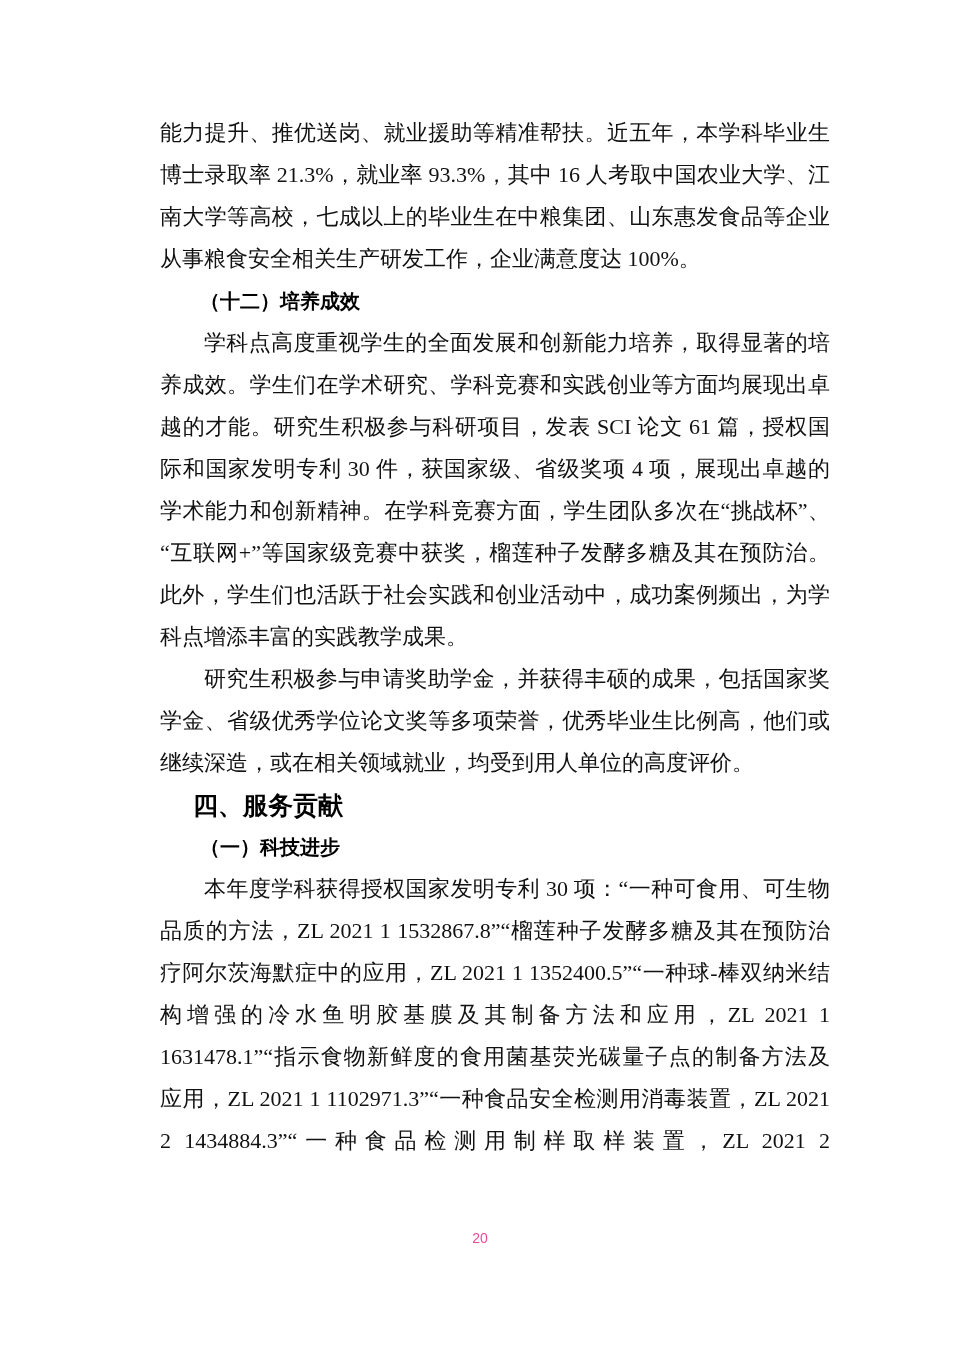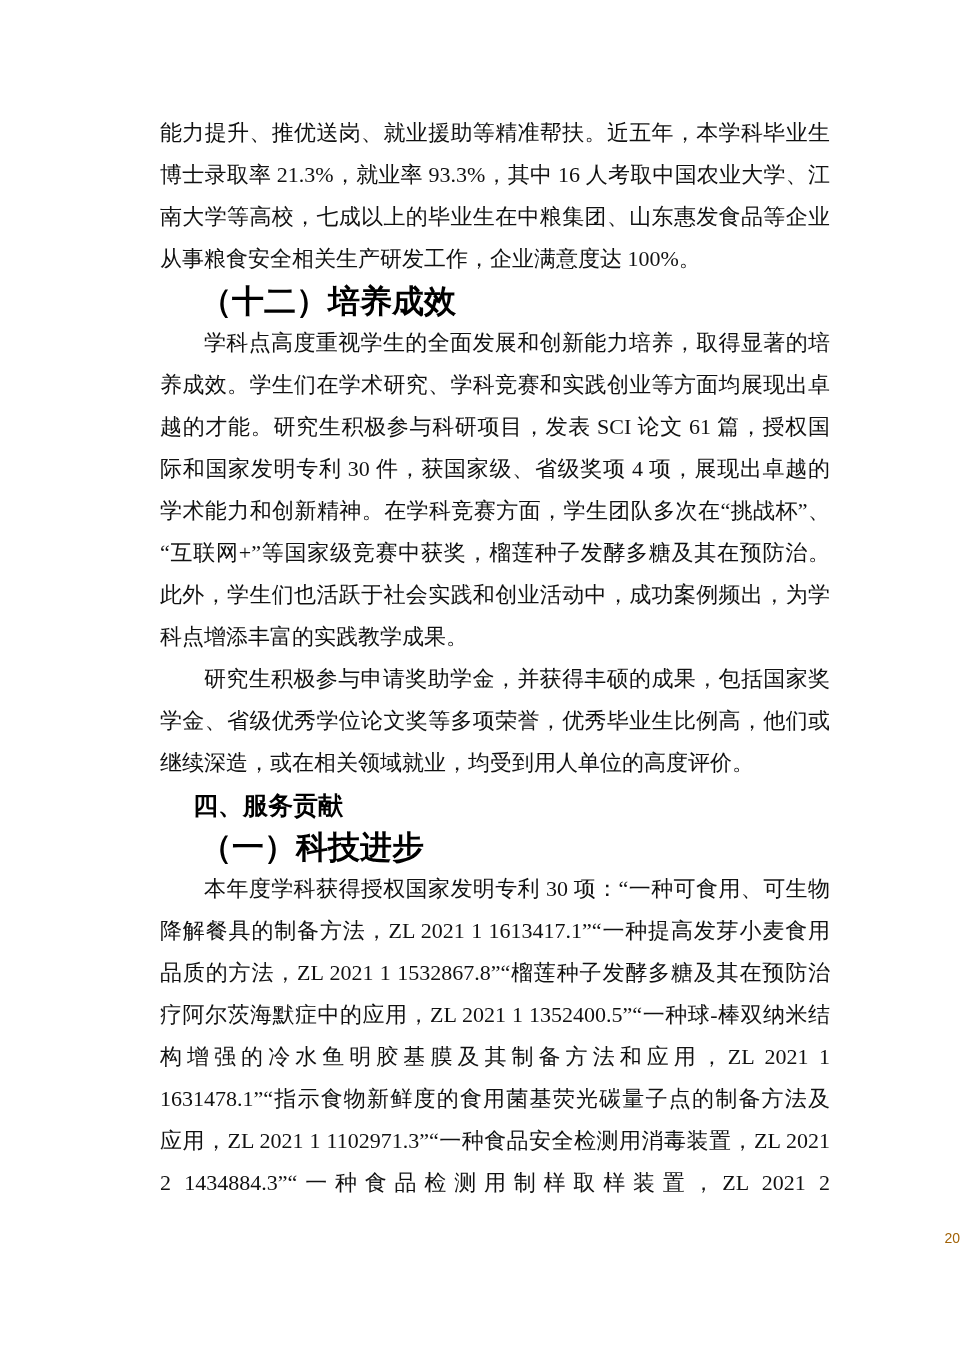--- a/index.html
+++ b/index.html
@@ -29,40 +29,40 @@
   .line.end { text-align-last: left; }
   .line.ind { text-indent: 44px; }
   .heading {
     font-family: "Liberation Sans", "DejaVu Sans", sans-serif;
     font-weight: 700;
     color: #000000;
     text-align: left;
     text-align-last: left;
   }
   .h-sub {
-    font-size: 32px;
+    font-size: 20px;
     line-height: 42px;
     height: 42px;
     padding-left: 40px;
   }
   .h-main {
     font-size: 25px;
     line-height: 42px;
     height: 42px;
     padding-left: 33px;
   }
   .page-number {
     position: absolute;
     top: 1230px;
     left: 0;
     width: 100%;
-    text-align: right;
+    text-align: center;
     font-size: 14px;
     font-family: "Liberation Sans", "DejaVu Sans", sans-serif;
-    color: #a16207;
+    color: #ec4899;
   }
 </style>
 </head>
 <body>
 
 <div class="page">
   <div class="content">
 
     <div>
       <div class="line">能力提升、推优送岗、就业援助等精准帮扶。近五年，本学科毕业生</div>
@@ -88,21 +88,20 @@
       <div class="line ind">研究生积极参与申请奖助学金，并获得丰硕的成果，包括国家奖</div>
       <div class="line">学金、省级优秀学位论文奖等多项荣誉，优秀毕业生比例高，他们或</div>
       <div class="line end">继续深造，或在相关领域就业，均受到用人单位的高度评价。</div>
     </div>
 
     <div class="heading h-main">四、服务贡献</div>
     <div class="heading h-sub">（一）科技进步</div>
 
     <div>
       <div class="line ind">本年度学科获得授权国家发明专利 30 项：“一种可食用、可生物</div>
-      <div class="line">降解餐具的制备方法，ZL 2021 1 1613417.1”“一种提高发芽小麦食用</div>
       <div class="line">品质的方法，ZL 2021 1 1532867.8”“榴莲种子发酵多糖及其在预防治</div>
       <div class="line">疗阿尔茨海默症中的应用，ZL 2021 1 1352400.5”“一种球-棒双纳米结</div>
       <div class="line">构增强的冷水鱼明胶基膜及其制备方法和应用，ZL 2021 1</div>
       <div class="line">1631478.1”“指示食物新鲜度的食用菌基荧光碳量子点的制备方法及</div>
       <div class="line">应用，ZL 2021 1 1102971.3”“一种食品安全检测用消毒装置，ZL 2021</div>
       <div class="line">2 1434884.3”“一种食品检测用制样取样装置，ZL 2021 2</div>
     </div>
 
   </div>
 

